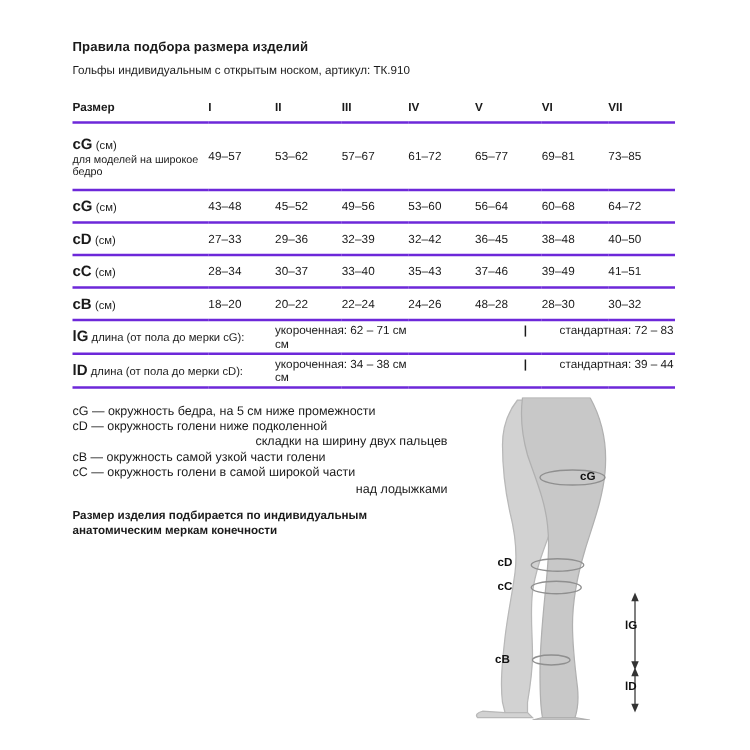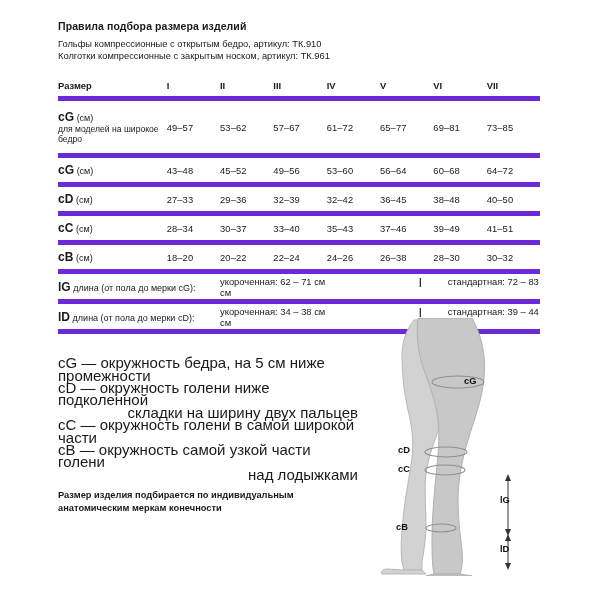--- a/index.html
+++ b/index.html
@@ -12,21 +12,21 @@
     background: #ffffff;
     font-family: "Liberation Sans", sans-serif;
     color: #1a1a1a;
     overflow: hidden;
   }
   .page {
     position: relative;
     width: 600px;
     height: 600px;
     box-sizing: border-box;
-    padding: 20px 28px 10px 58px;
+    padding: 32px 28px 10px 58px;
   }
   .doc-title {
     font-size: 10.5px;
     font-weight: bold;
     margin: 0 0 7px 0;
     letter-spacing: 0.1px;
   }
   .product-list {
     list-style: none;
     margin: 0 0 12px 0;
@@ -36,21 +36,21 @@
     font-size: 9.3px;
     line-height: 11.6px;
     white-space: nowrap;
   }
   table.size-table {
     border-collapse: collapse;
     width: 482px;
     table-layout: fixed;
   }
   table.size-table td, table.size-table th {
-    border-bottom: 5px solid #6d28d9;
+    border-bottom: 2px solid #6d28d9;
     padding: 0;
     text-align: left;
     vertical-align: middle;
     font-size: 9.4px;
   }
   .hdr-row td {
     font-weight: bold;
     font-size: 9.6px;
     height: 22px;
     padding-bottom: 2px;
@@ -85,22 +85,22 @@
     font-weight: bold;
   }
   .span-inner {
     font-size: 9.3px;
   }
   .span-left {
     display: inline-block;
     width: 185px;
   }
   .notes {
-    margin-top: 23px;
-    font-size: 15px;
+    margin-top: 13px;
+    font-size: 10px;
     line-height: 12.4px;
     width: 300px;
   }
   .notes .indent {
     display: block;
     padding-left: 12px;
     text-align: right;
   }
   .notes-bold {
     margin-top: 8px;
@@ -125,22 +125,21 @@
   .fig-svg { position: absolute; left: 0; top: 0; }
 </style>
 </head>
 <body>
 
 <div class="page">
 
   <div class="doc-title">Правила подбора размера изделий</div>
 
   <ul class="product-list">
-    <li>Гольфы компрессионные с открытым бедро, артикул: ТК.910</li>
-    <li>Колготки компрессионные с закрытым носком, артикул: ТК.961</li>
+    <li>Гольфы индивидуальным с открытым носком, артикул: ТК.910</li>
   </ul>
 
   <table class="size-table">
     <colgroup>
       <col class="col-label">
         <col class="col-v">
         <col class="col-v">
         <col class="col-v">
       <col class="col-v">
         <col class="col-v">
@@ -220,21 +219,21 @@
 
       <tr class="normal">
         <td class="lbl">
           <span class="big">cB</span>
           <span class="unit">(см)</span>
         </td>
         <td class="vals">18–20</td>
         <td class="vals">20–22</td>
         <td class="vals">22–24</td>
         <td class="vals">24–26</td>
-        <td class="vals">26–38</td>
+        <td class="vals">48–28</td>
         <td class="vals">28–30</td>
         <td class="vals">30–32</td>
       </tr>
 
       <tr class="span-row">
         <td class="lbl" colspan="2">
           <span class="big">lG</span>
           <span class="unit">длина (от пола до мерки cG):</span>
         </td>
         <td class="span-inner" colspan="6">
@@ -251,22 +250,22 @@
           <span class="span-left">укороченная: 34 – 38 см</span><span class="pipe">|</span><span>стандартная: 39 – 44 см</span>
         </td>
       </tr>
     </tbody>
   </table>
 
   <div class="notes">
     <div>cG — окружность бедра, на 5 см ниже промежности</div>
     <div>cD — окружность голени ниже подколенной</div>
     <div class="indent">складки на ширину двух пальцев</div>
+    <div>cB — окружность самой узкой части голени</div>
     <div>cC — окружность голени в самой широкой части</div>
-    <div>cB — окружность самой узкой части голени</div>
     <div class="indent">над лодыжками</div>
   </div>
 
   <div class="notes-bold" style="white-space: pre-line;">Размер изделия подбирается по индивидуальным
 анатомическим меркам конечности</div>
 
   <div class="figure">
     <svg class="fig-svg" width="232" height="258" viewBox="0 0 232 258">
 
       <path d="M92 2 L128 2 C132 20 134 40 132 58 C130 76 124 92 118 108

